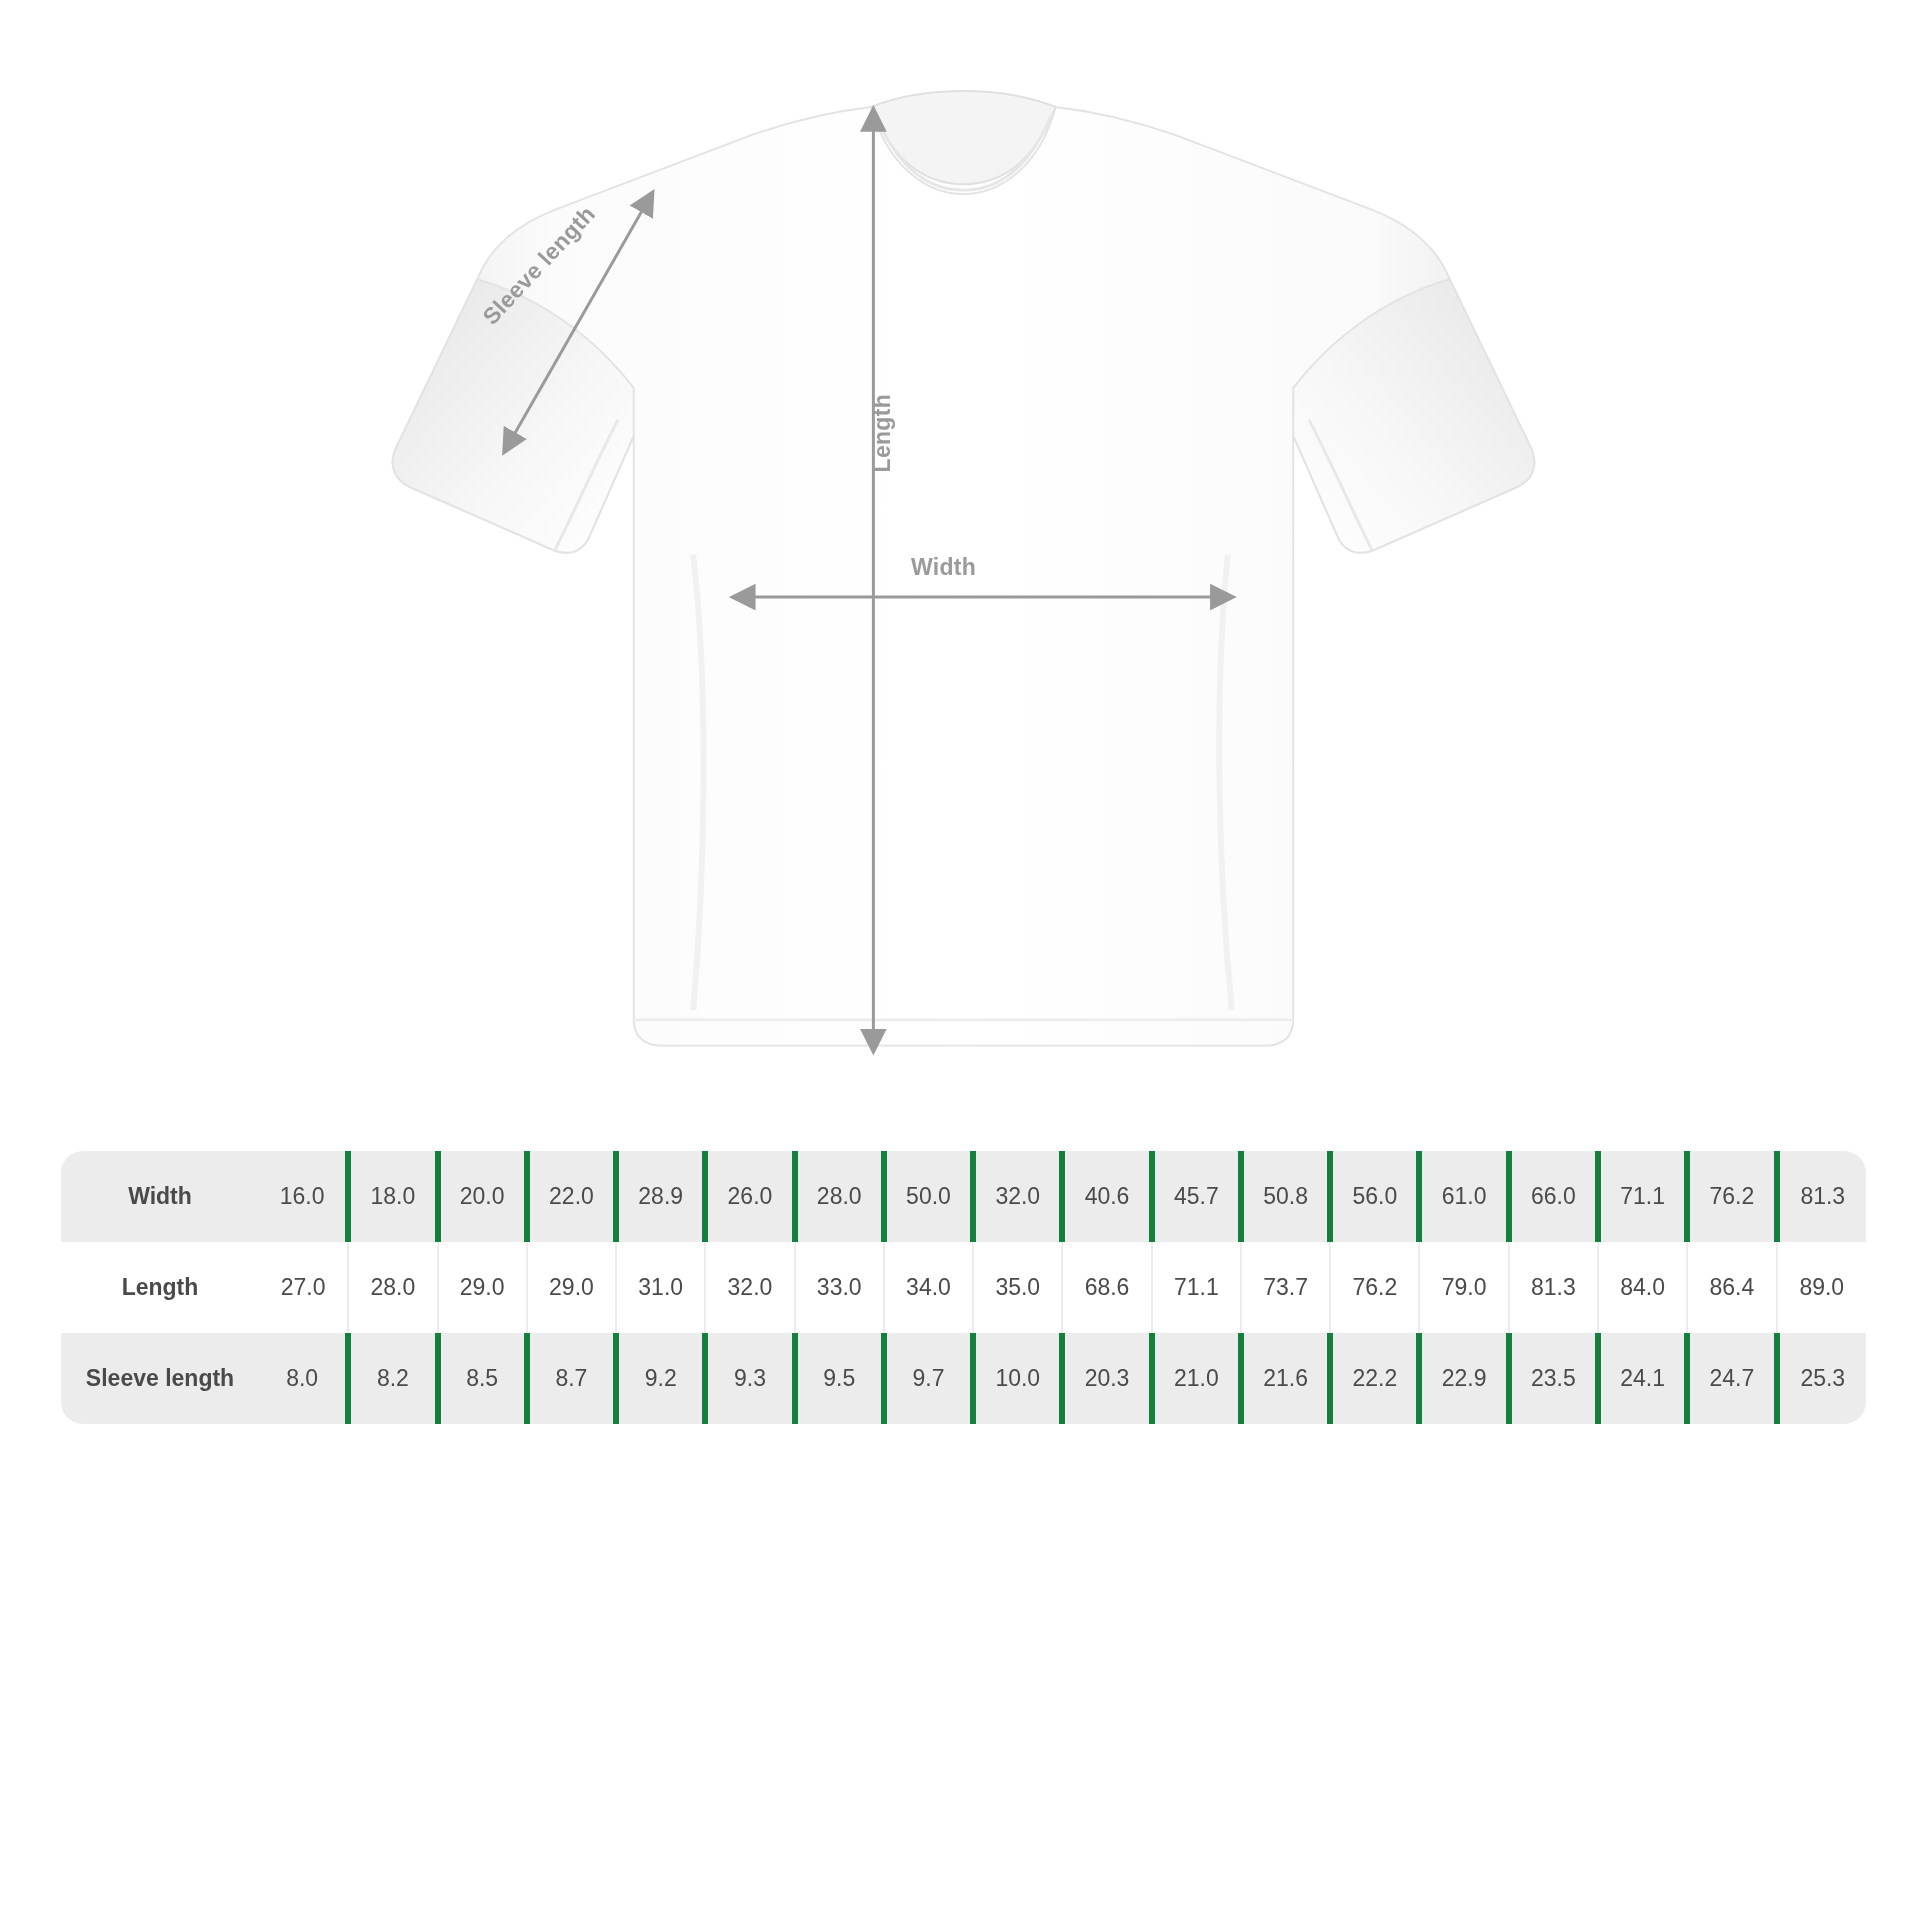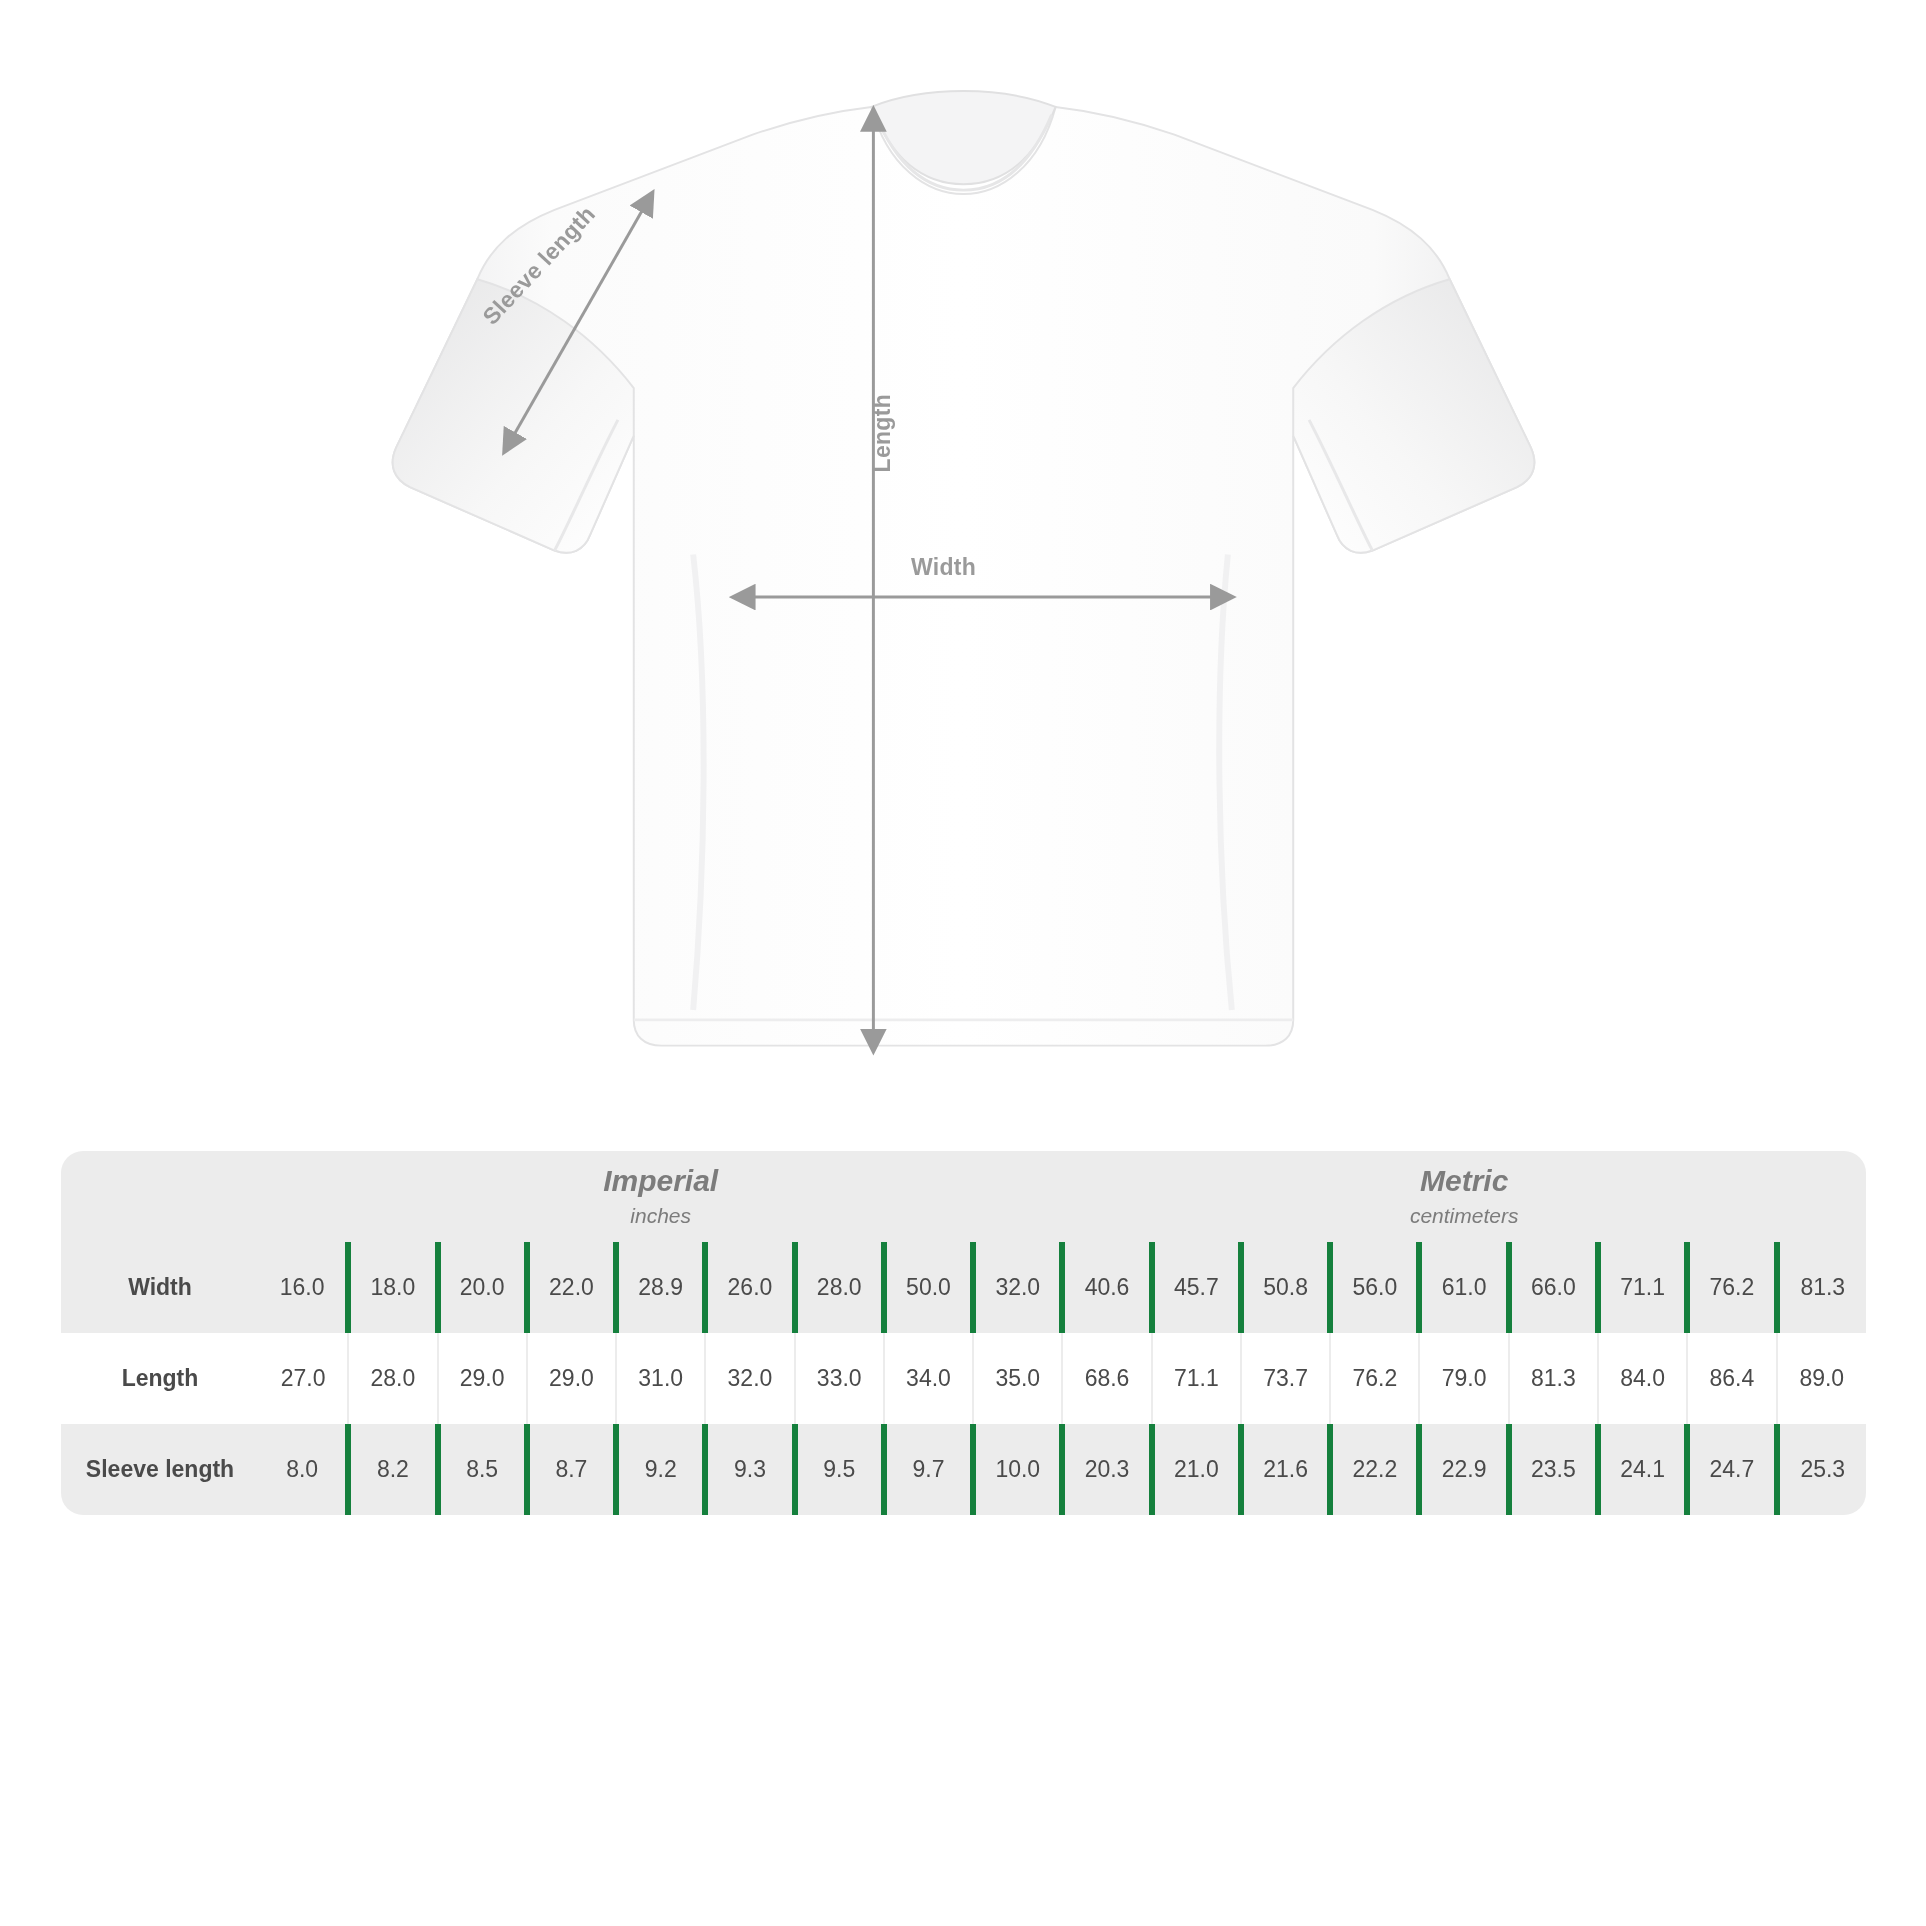--- a/index.html
+++ b/index.html
@@ -224,31 +224,20 @@
     <div class="dim-label label-sleeve">Sleeve length</div>
   </div>
 
 
   <div class="table-wrap">
     <table class="size-table">
       <colgroup>
         <col class="first-col">
       </colgroup>
       <tbody>
-        <tr class="unit-row">
-          <td class="corner-cell"></td>
-          <td colspan="9">
-            <div class="unit-title">Imperial</div>
-            <div class="unit-sub">inches</div>
-          </td>
-          <td colspan="9">
-            <div class="unit-title">Metric</div>
-            <div class="unit-sub">centimeters</div>
-          </td>
-        </tr>
 
 
         <tr class="band-shade">
           <td class="rowlabel">Width</td>
           <td class="cell-divider">16.0</td>
           <td class="cell-divider">18.0</td>
           <td class="cell-divider">20.0</td>
           <td class="cell-divider">22.0</td>
           <td class="cell-divider">28.9</td>
           <td class="cell-divider">26.0</td>

